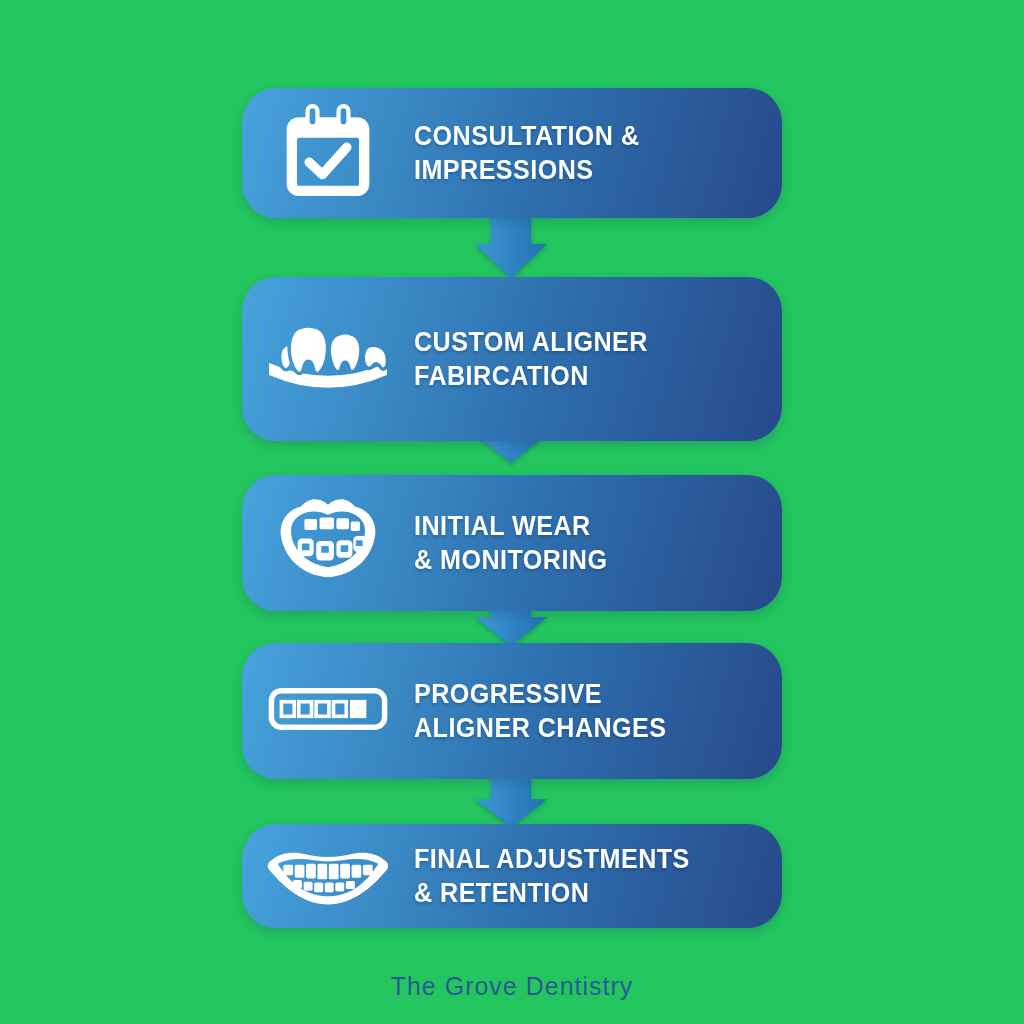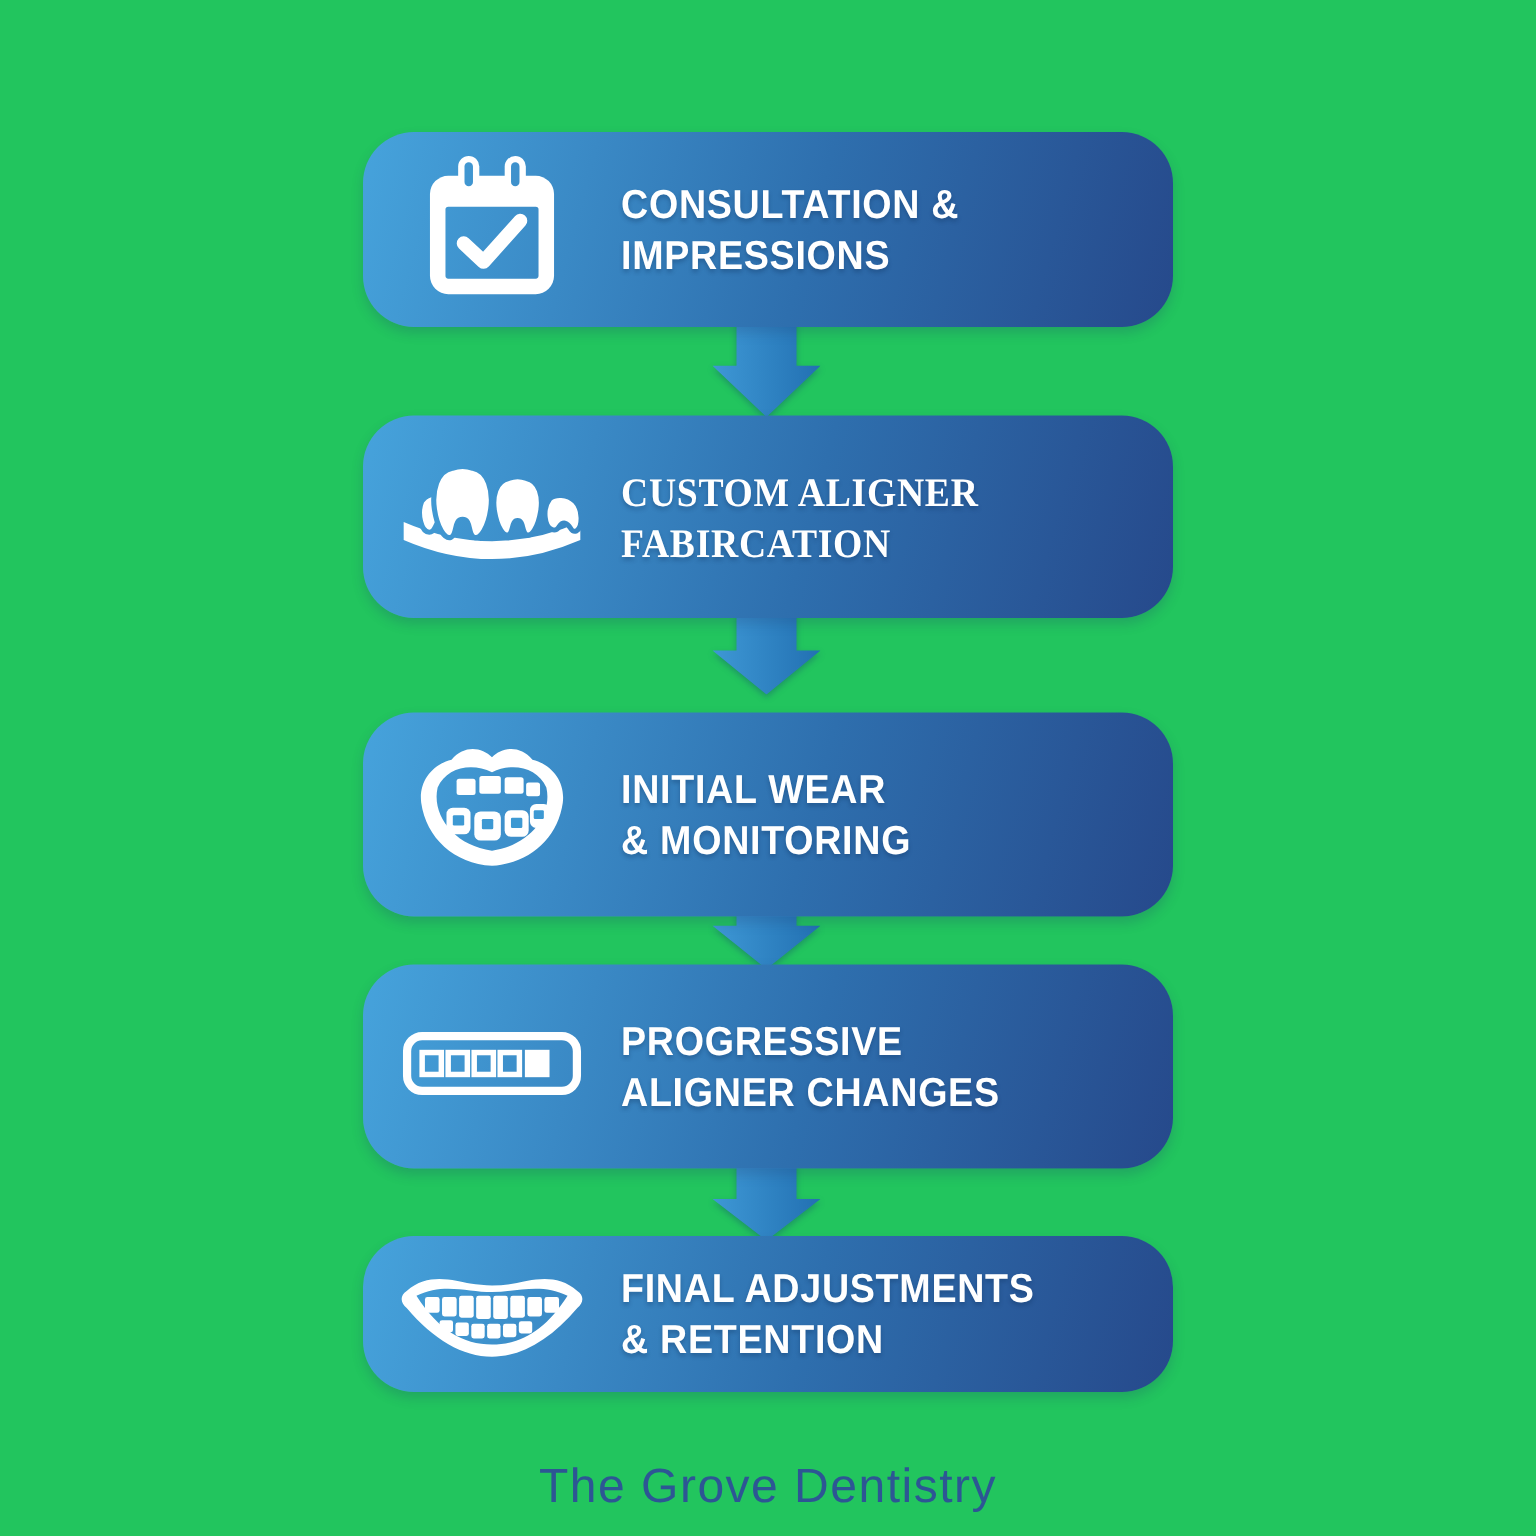--- a/index.html
+++ b/index.html
@@ -7,21 +7,21 @@
     position:relative;width:1024px;height:1024px;background:#22c55e;
     font-family:"Liberation Sans", sans-serif;overflow:hidden;
   }
   .step-box{
     position:absolute;left:242px;width:540px;border-radius:34px;
     background:linear-gradient(105deg,#46a3dc 0%,#2e6fae 55%,#26498b 100%);
     box-shadow:0 4px 8px rgba(30,60,110,0.22);
     display:flex;align-items:center;z-index:2;
   }
   .s1{top:88px;height:130px;}
-  .s2{top:277px;height:135px;font-family:Liberation Serif, serif;}
+  .s2{top:277px;height:164px;}
   .s3{top:460px;height:136px;margin-top:15px;}
   .s4{top:643px;height:136px;}
   .s5{top:824px;height:104px;}
   .icon-wrap{width:172px;display:flex;align-items:center;justify-content:center;flex:0 0 172px;}
   .step-title{
     color:#ffffff;font-weight:bold;font-size:27px;line-height:34px;
     letter-spacing:0.5px;transform:scaleX(0.93);transform-origin:left center;
     text-shadow:0 2px 3px rgba(10,40,80,0.3);white-space:nowrap;
   }
   .step-title div{display:block;}
@@ -29,21 +29,21 @@
     position:absolute;z-index:1;
     filter:drop-shadow(0 2px 2px rgba(20,60,110,0.35));
   }
   .a1{left:475px;top:214px;width:72px;height:64px;}
   .a2{left:475px;top:408px;width:72px;height:55px;}
   .a3{left:475px;top:592px;width:72px;height:54px;}
   .a4{left:475px;top:775px;width:72px;height:52px;}
   .arrow svg{display:block;width:100%;height:100%;}
   #footer-brand{
     position:absolute;left:0;top:972px;width:1024px;text-align:center;
-    color:#2d5694;font-size:32px;letter-spacing:1px;font-weight:normal;
+    color:#2d5694;font-size:25px;letter-spacing:1px;font-weight:normal;
   }
   svg .w{fill:#ffffff;}
 </style>
 </head>
 <body>
 
 <div id="canvas">
 
   <div class="step-box s1">
     <div class="icon-wrap">

